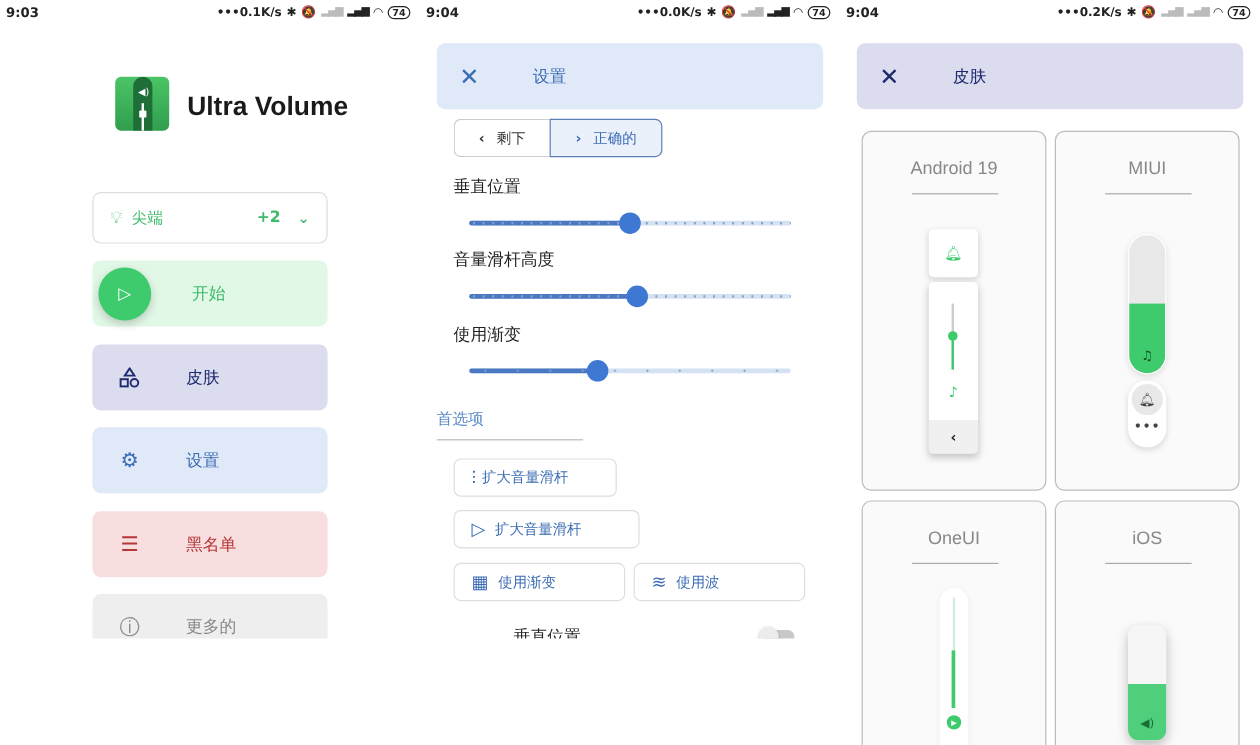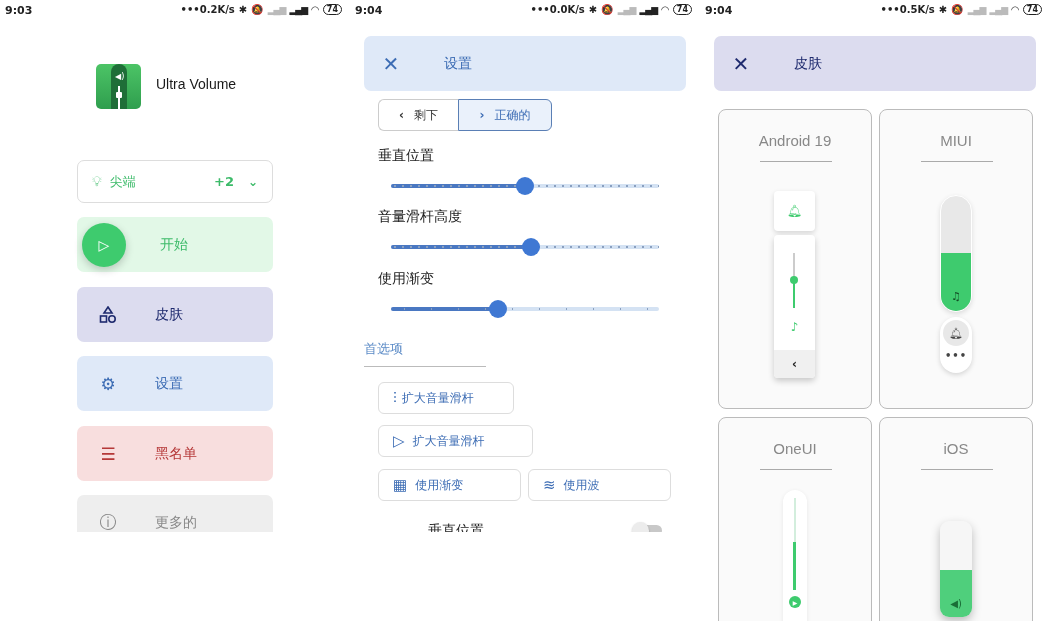--- a/index.html
+++ b/index.html
@@ -17,21 +17,21 @@
   .statusbar .sig { color: #bbb; font-size: 9px; letter-spacing: -1px; }
   .statusbar .sig.dark { color: #222; }
   .statusbar .batt { border: 1px solid #222; border-radius: 6px; font-size: 8px; padding: 0 3px; line-height: 9px; height: 11px; }
 
   
   .app-icon { position: absolute; left: 96px; top: 64px; width: 45px; height: 45px; border-radius: 5px; background: linear-gradient(#4cc466, #2f9e4e); overflow: hidden; }
   .app-icon .bar { position: absolute; left: 15px; top: 0; width: 16px; height: 45px; background: #1f6e38; border-radius: 8px 8px 0 0; }
   .app-icon .spk { position: absolute; left: 19px; top: 8px; color: #fff; font-size: 8px; }
   .app-icon .line { position: absolute; left: 22px; top: 22px; width: 2px; height: 23px; background: #fff; }
   .app-icon .knob { position: absolute; left: 20px; top: 28px; width: 6px; height: 6px; background: #fff; border-radius: 1px; }
-  .app-title { position: absolute; left: 156px; top: 76px; font-size: 14px; font-weight: normal; color: #1a1a1a; font-family: "Liberation Sans", sans-serif; }
+  .app-title { position: absolute; left: 156px; top: 76px; font-size: 22px; font-weight: bold; color: #1a1a1a; font-family: "Liberation Sans", sans-serif; }
 
   .chip-select { position: absolute; left: 77px; top: 160px; width: 196px; height: 43px; border: 1px solid #ddd; border-radius: 7px; background: #fff; display: flex; align-items: center; padding: 0 14px; color: #3dbb6a; font-size: 13px; }
   .chip-select .bulb { font-size: 14px; margin-right: 8px; }
   .chip-select .label { flex: 1; }
   .chip-select .count { font-weight: bold; margin-right: 14px; }
   .chip-select .chev { font-size: 12px; font-weight: bold; }
 
   .menu-item { position: absolute; left: 77px; width: 196px; height: 55px; border-radius: 7px; display: flex; align-items: center; font-size: 14px; }
   .menu-item .ico { width: 62px; display: flex; justify-content: center; align-items: center; font-size: 17px; }
   .menu-item .lbl { padding-left: 16px; }
@@ -117,21 +117,21 @@
   .ios-slider .fl { position: absolute; left: 0; right: 0; bottom: 0; height: 47px; background: #4fcf7c; }
   .ios-slider .sp { position: absolute; left: 0; right: 0; bottom: 8px; text-align: center; font-size: 10px; color: #1a6e37; }
 </style>
 </head>
 <body>
 
 <div class="screen" id="s1">
   <div class="statusbar">
     <span class="time">9:03</span>
     <div class="right">
-      <span>•••0.2K/s</span>
+      <span>•••0.1K/s</span>
       <span>✱</span>
       <span>🔕</span>
       <span class="sig">▂▄▆</span>
       <span class="sig dark">▂▄▆</span>
       <span>◠</span>
       <span class="batt">74</span>
     </div>
   </div>
 
   <div class="app-icon">
@@ -261,21 +261,21 @@
   <div class="swatch sw-fg"></div>
 
   <div class="row-label" style="top:614px">背景色</div>
   <div class="swatch sw-bg"></div>
 </div>
 
 <div class="screen" id="s3">
   <div class="statusbar">
     <span class="time">9:04</span>
     <div class="right">
-      <span>•••0.5K/s</span>
+      <span>•••0.2K/s</span>
       <span>✱</span>
       <span>🔕</span>
       <span class="sig">▂▄▆</span>
       <span class="sig">▂▄▆</span>
       <span>◠</span>
       <span class="batt">74</span>
     </div>
   </div>
 
   <div class="topbar">

